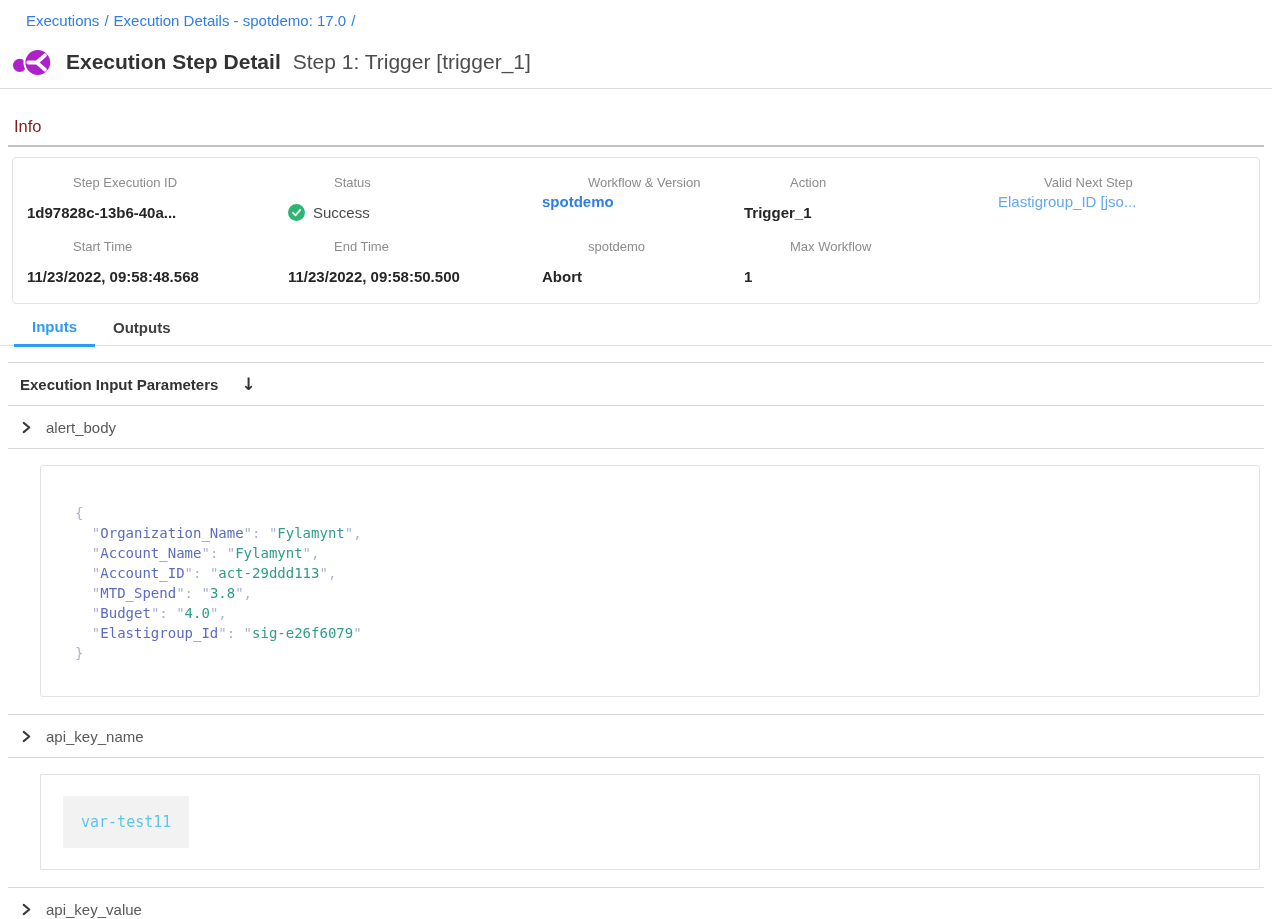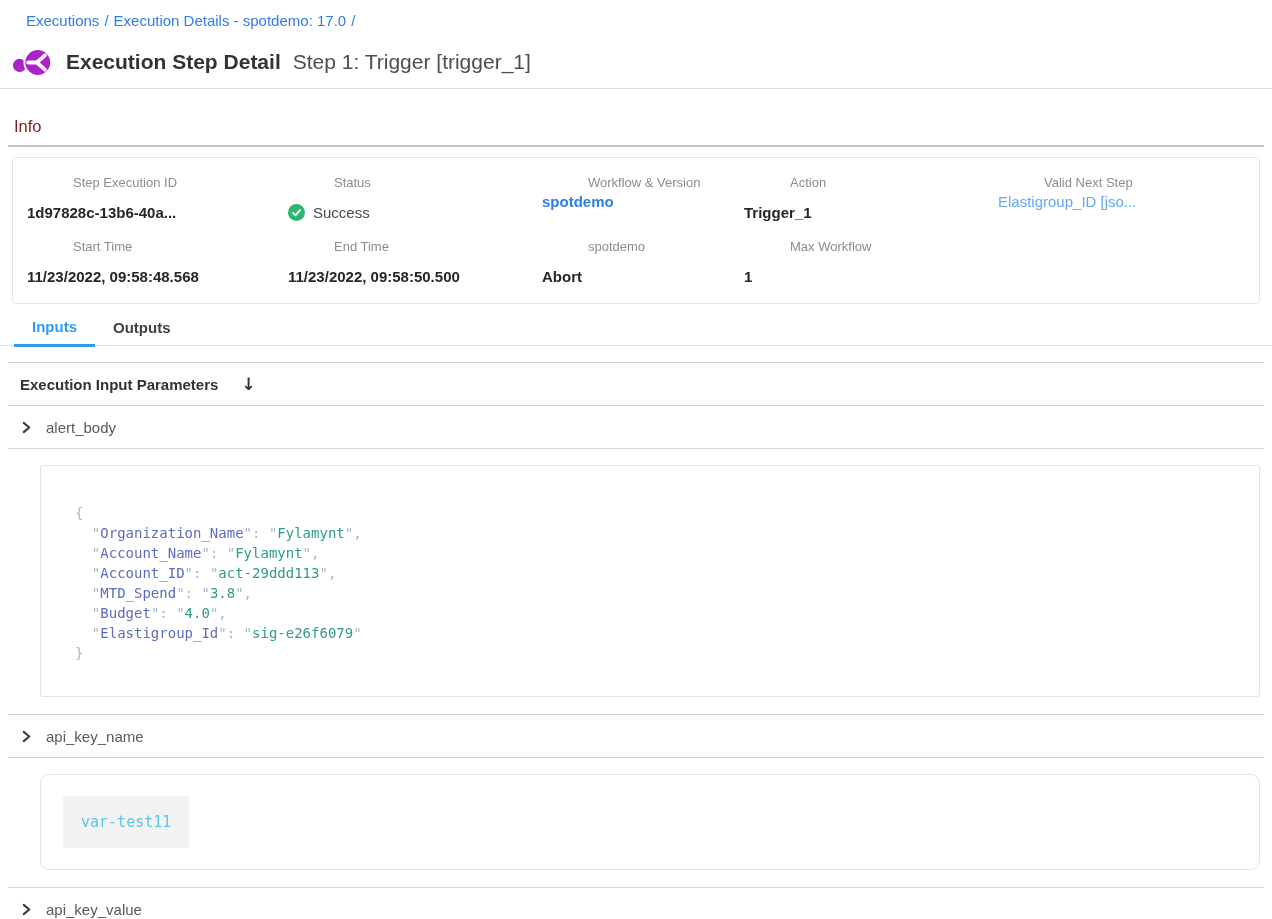--- a/index.html
+++ b/index.html
@@ -47,21 +47,21 @@
   .arrow-down { font-family: "DejaVu Sans", sans-serif; font-size: 17px; font-weight: 700; color: #333; cursor: pointer; }
   .param-row { height: 42px; display: flex; align-items: center; padding-left: 20px; gap: 13px; cursor: pointer; }
   .chevron { display: flex; }
   .param-name { font-size: 15px; color: #595959; }
   .param-content { margin: 16px 12px 17px 40px; }
   .code-box { border: 1px solid #e2e2e2; border-radius: 3px; padding: 37px 30px 33px 34px; background: #fff; }
   pre.code { font-family: "DejaVu Sans Mono", monospace; font-size: 14px; line-height: 20px; }
   .ck { color: var(--code-key); }
   .cv { color: var(--code-value); }
   .cp { color: var(--code-punct); }
-  .badge-box { border: 1px solid #e2e2e2; border-radius: 9px; padding: 21px 22px; }
+  .badge-box { border: 1px solid #e2e2e2; border-radius: 1px; padding: 21px 22px; }
   .badge {
     display: inline-flex; align-items: center; justify-content: center;
     min-width: 99px; height: 52px; padding: 0 18px; background: #f2f2f2;
     font-family: "DejaVu Sans Mono", monospace; font-size: 15px; color: var(--badge-text);
   }
 </style>
 </head>
 <body>
 
 <div class="page">

